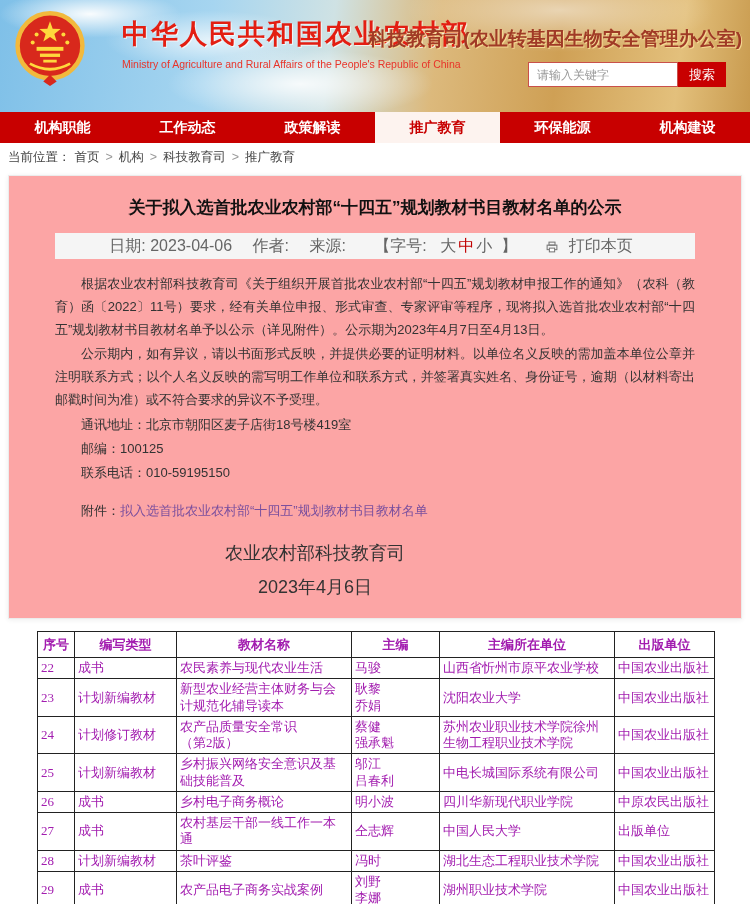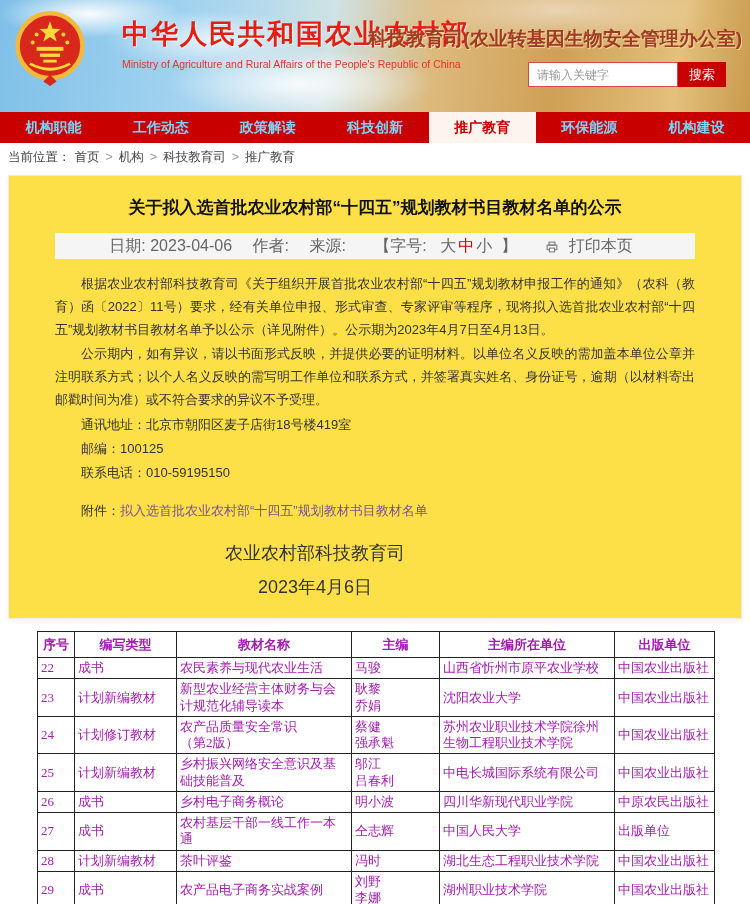--- a/index.html
+++ b/index.html
@@ -22,31 +22,31 @@
   .site-subtitle { margin-top:6px; font-size:10.5px; color:#e8342a; white-space:nowrap; }
   .dept-title { position:absolute; right:8px; top:26px; font-size:19px; font-weight:bold; color:#a03a26;
     text-shadow:1px 1px 0 rgba(248,220,150,.9); white-space:nowrap; }
   .search-box { position:absolute; right:24px; top:62px; display:flex; }
   .search-input { width:150px; height:25px; border:1px solid #c9504a; padding:0 8px; font-size:12px; color:#000000; outline:none; }
   .search-input::placeholder { color:#999; }
   .search-btn { width:48px; height:25px; border:0; background:#c80000; color:#fff; font-size:13px; cursor:pointer; }
 
   
   .main-nav { display:flex; width:750px; height:31px; background:#c80000; }
-  .nav-item { flex:1; text-align:center; line-height:31px; font-size:14px; font-weight:bold; color:#7dd3fc; cursor:pointer; }
+  .nav-item { flex:1; text-align:center; line-height:31px; font-size:14px; font-weight:bold; color:#ffffff; cursor:pointer; }
   .nav-item.active { background:#fdf3ef; color:#c80000; }
 
   
   .breadcrumb { height:28px; line-height:28px; padding-left:8px; font-size:12.5px; color:#444; }
   .crumb { color:#444; cursor:pointer; margin:0 4px; }
   .crumb-sep { color:#999; margin:0 2px; }
 
   
   .card { margin:4px 8px 0 8px; border:1px solid #ececec; box-shadow:0 1px 5px rgba(0,0,0,.07);
-    background:#fde047; padding:14px 46px 14px 46px; }
+    background:#fca5a5; padding:14px 46px 14px 46px; }
   .page-title { text-align:center; font-size:17px; font-weight:bold; color:#111; margin:6px 0 14px 0; }
   .meta-bar { background:#f5f5f5; height:26px; line-height:26px; text-align:center; font-size:16px; color:#666; margin-bottom:14px; }
   .meta-bar span { margin:0 8px; }
   .fs-ctl { margin:0 1px !important; cursor:pointer; }
   .fs-mid { color:#c00000; }
   .print-ctl { cursor:pointer; }
   .print-ctl svg { vertical-align:-2px; margin-right:3px; }
   .para { font-size:13px; color:#333; line-height:1.75; text-indent:2em; text-align:justify; margin-bottom:2px; }
   .contact-line { font-size:13px; color:#333; line-height:1.7; text-indent:2em; margin-top:2px; }
   .attachment { font-size:13px; color:#333; margin-top:18px; text-indent:2em; }
@@ -93,21 +93,20 @@
     <div class="search-box">
       <input class="search-input" type="text" placeholder="请输入关键字" style="">
       <button class="search-btn">搜索</button>
     </div>
   </header>
 
   <nav class="main-nav" id="main-nav">
       <div class="nav-item">机构职能</div>
       <div class="nav-item">工作动态</div>
       <div class="nav-item">政策解读</div>
-      <div class="nav-item">科技创新</div>
       <div class="nav-item active">推广教育</div>
       <div class="nav-item">环保能源</div>
       <div class="nav-item">机构建设</div>
     </nav>
 
   <div class="breadcrumb">
     <span>当前位置：</span><span id="crumbs"><span class="crumb">首页</span><span class="crumb-sep">&gt;</span><span class="crumb">机构</span><span class="crumb-sep">&gt;</span><span class="crumb">科技教育司</span><span class="crumb-sep">&gt;</span><span class="crumb">推广教育</span></span>
   </div>
 
   <main class="card">

